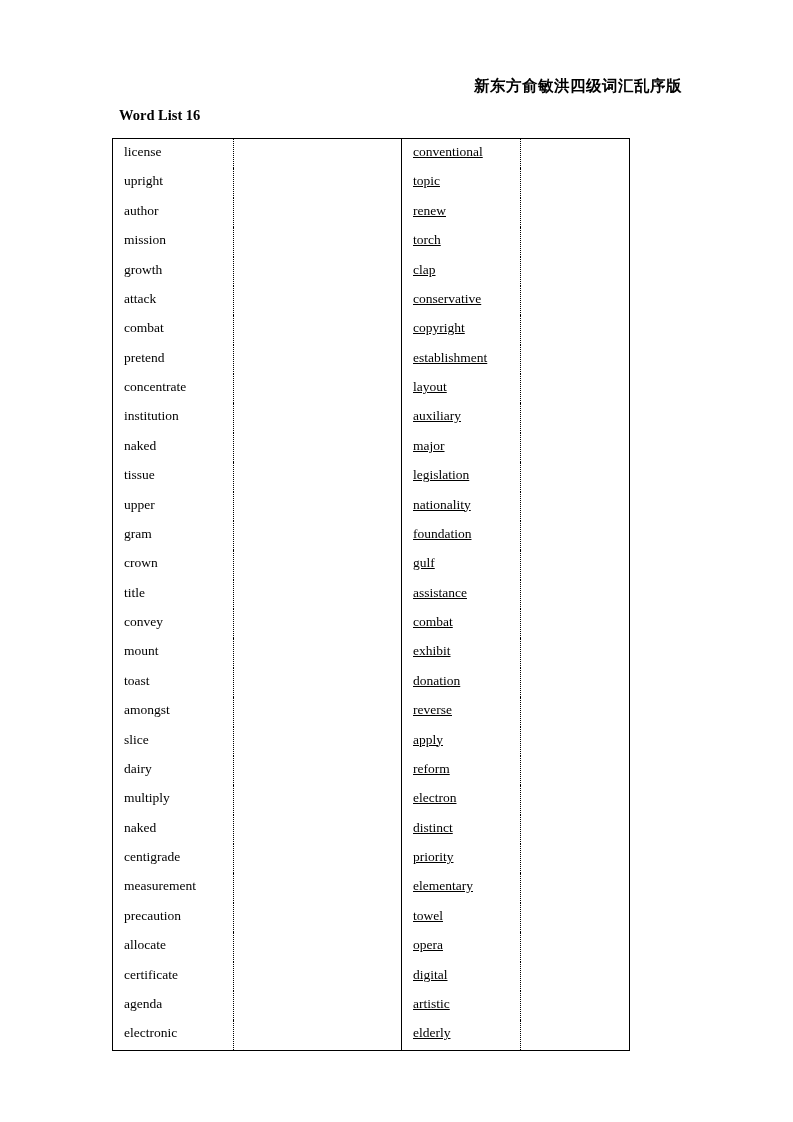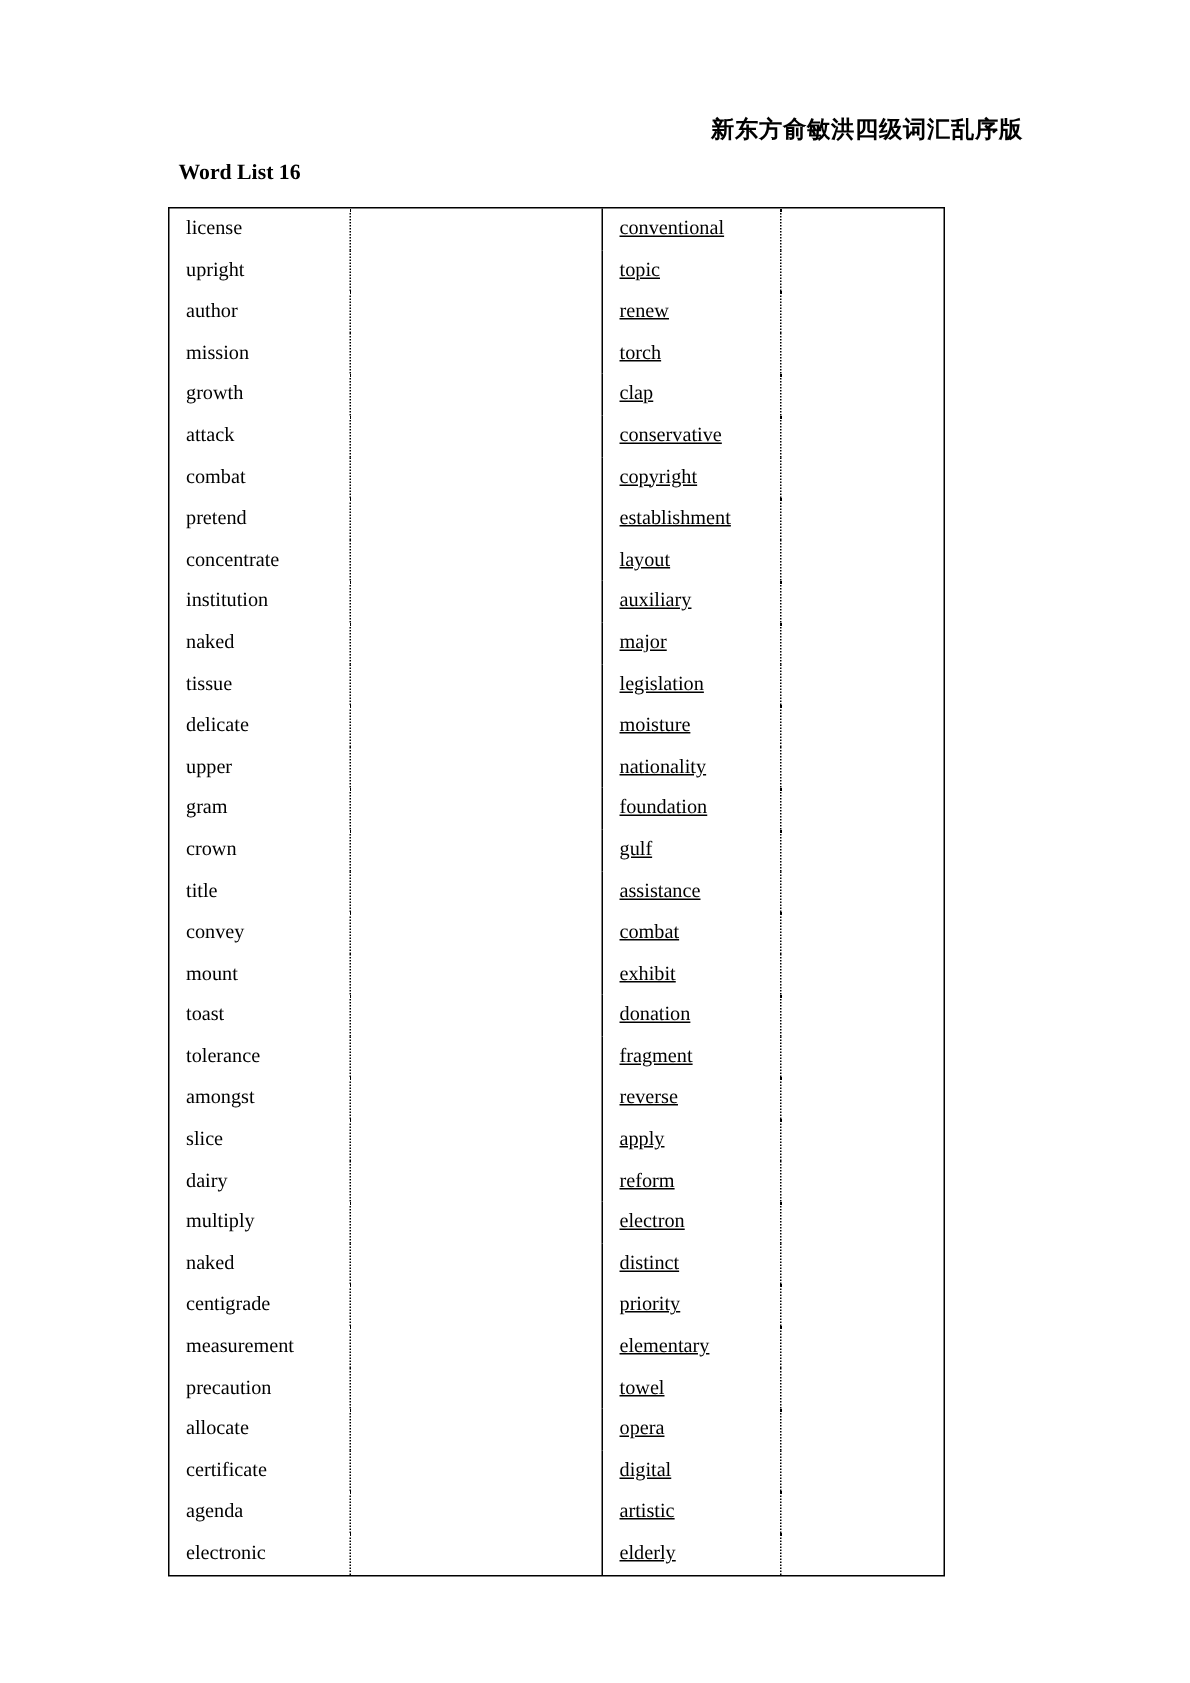--- a/index.html
+++ b/index.html
@@ -264,34 +264,20 @@
             </td>
             <td class="col-word-2">
               <span class="cell-text">legislation</span>
             </td>
             <td class="col-blank-2">
               <span class="cell-text"></span>
             </td>
           </tr>
           <tr>
             <td class="col-word-1">
-              <span class="cell-text">delicate</span>
-            </td>
-            <td class="col-blank-1">
-              <span class="cell-text"></span>
-            </td>
-            <td class="col-word-2">
-              <span class="cell-text">moisture</span>
-            </td>
-            <td class="col-blank-2">
-              <span class="cell-text"></span>
-            </td>
-          </tr>
-          <tr>
-            <td class="col-word-1">
               <span class="cell-text">upper</span>
             </td>
             <td class="col-blank-1">
               <span class="cell-text"></span>
             </td>
             <td class="col-word-2">
               <span class="cell-text">nationality</span>
             </td>
             <td class="col-blank-2">
               <span class="cell-text"></span>
@@ -369,34 +355,20 @@
           </tr>
           <tr>
             <td class="col-word-1">
               <span class="cell-text">toast</span>
             </td>
             <td class="col-blank-1">
               <span class="cell-text"></span>
             </td>
             <td class="col-word-2">
               <span class="cell-text">donation</span>
-            </td>
-            <td class="col-blank-2">
-              <span class="cell-text"></span>
-            </td>
-          </tr>
-          <tr>
-            <td class="col-word-1">
-              <span class="cell-text">tolerance</span>
-            </td>
-            <td class="col-blank-1">
-              <span class="cell-text"></span>
-            </td>
-            <td class="col-word-2">
-              <span class="cell-text">fragment</span>
             </td>
             <td class="col-blank-2">
               <span class="cell-text"></span>
             </td>
           </tr>
           <tr>
             <td class="col-word-1">
               <span class="cell-text">amongst</span>
             </td>
             <td class="col-blank-1">

